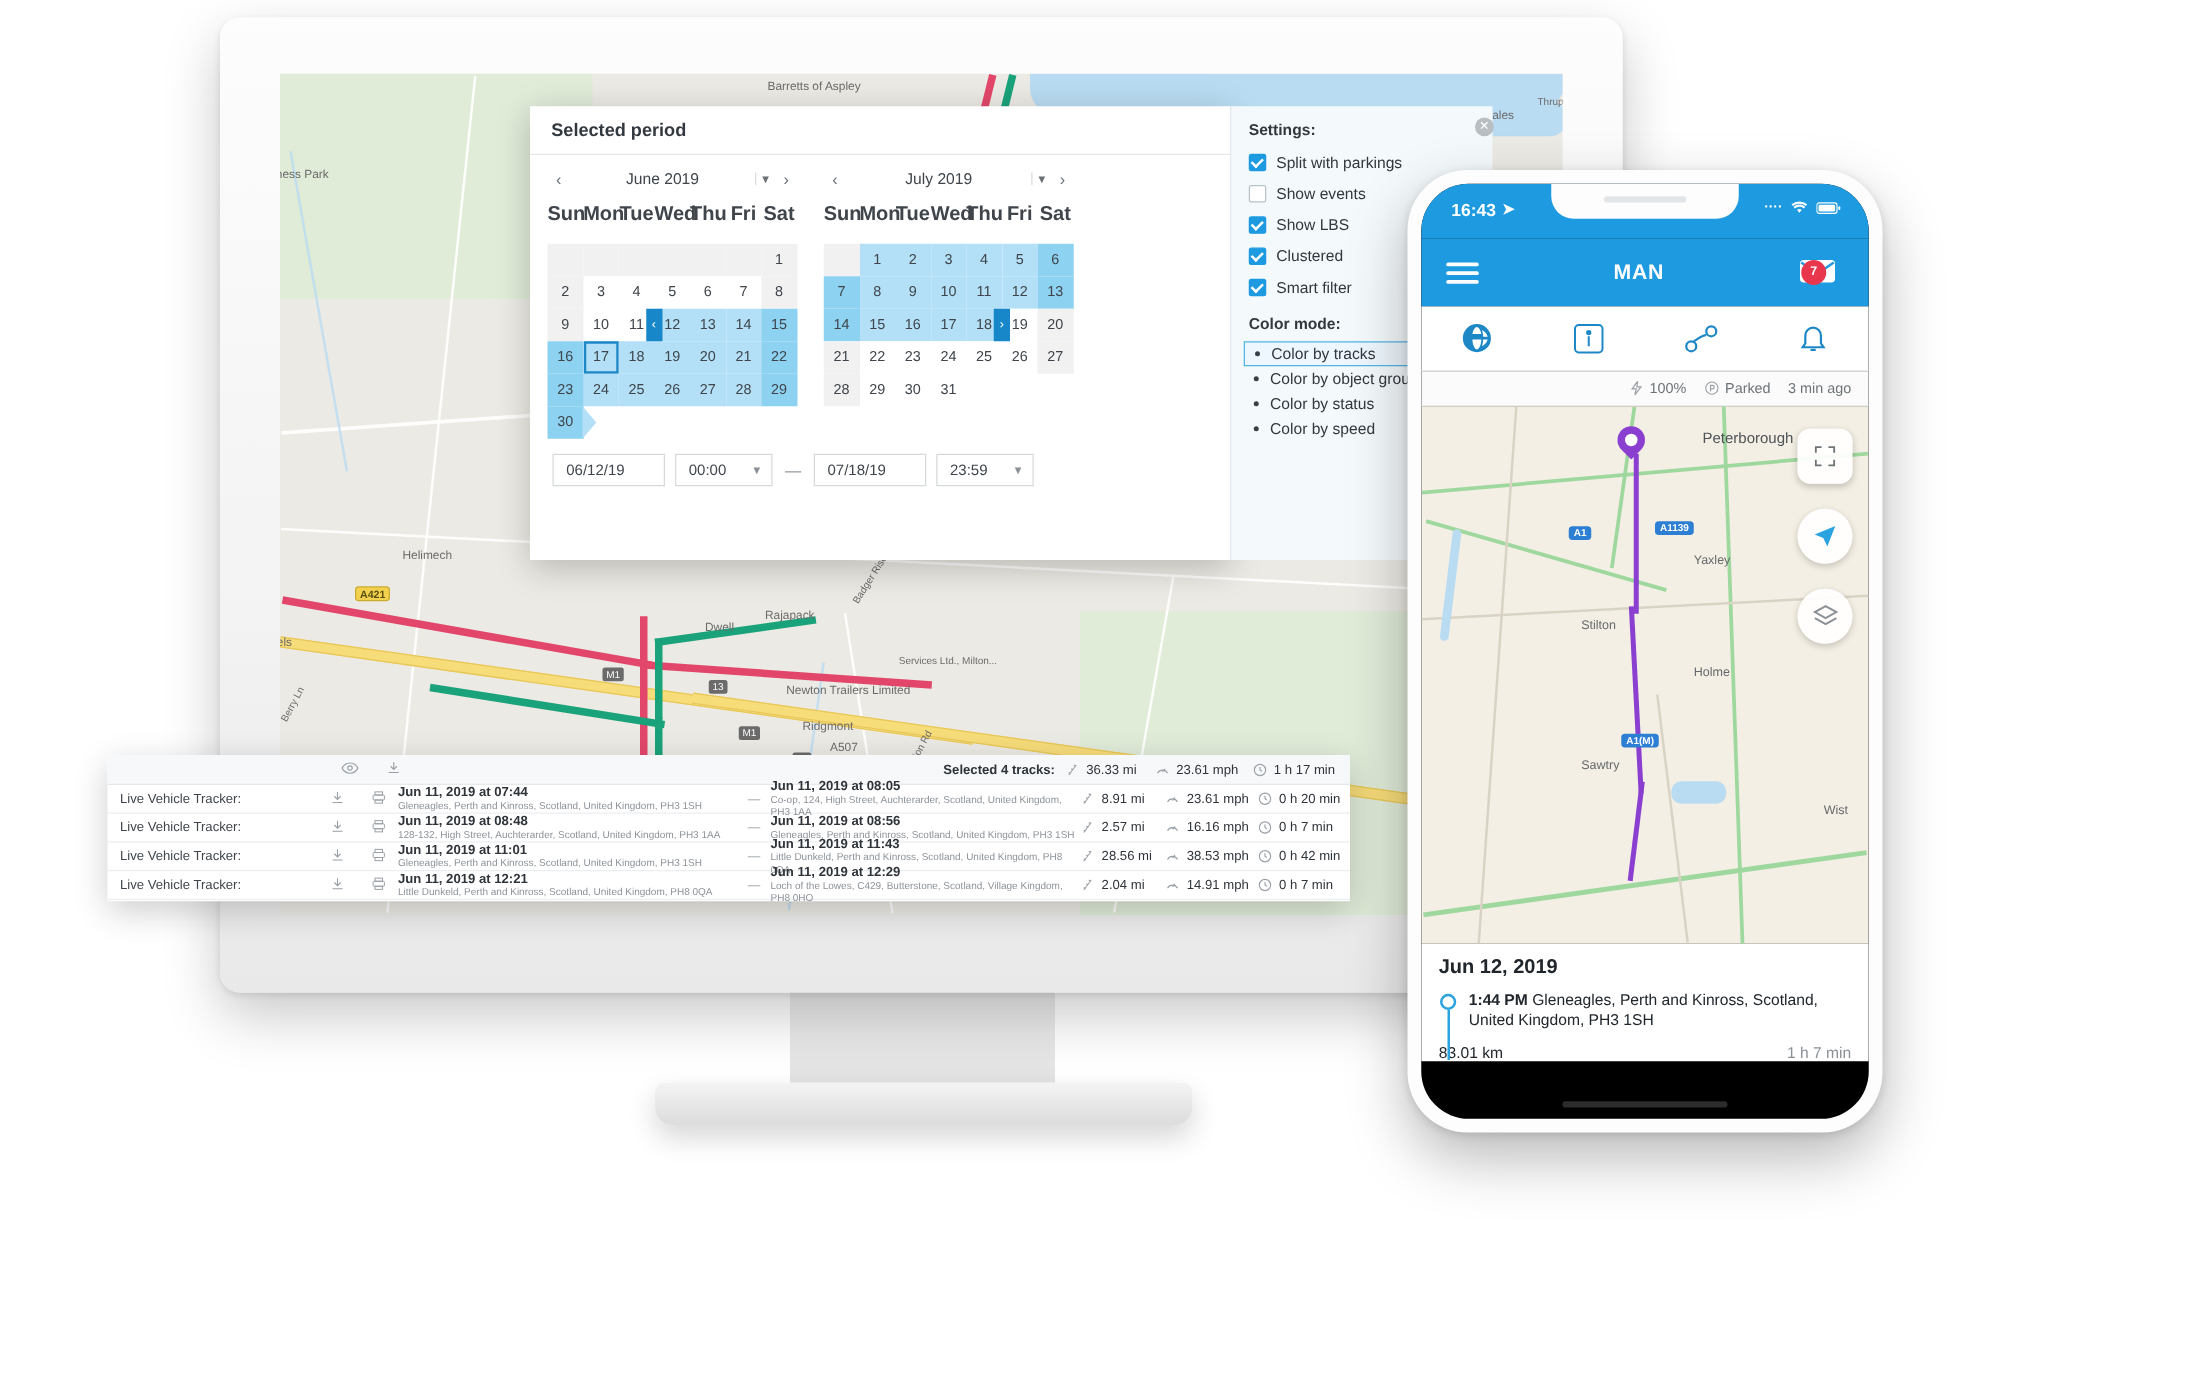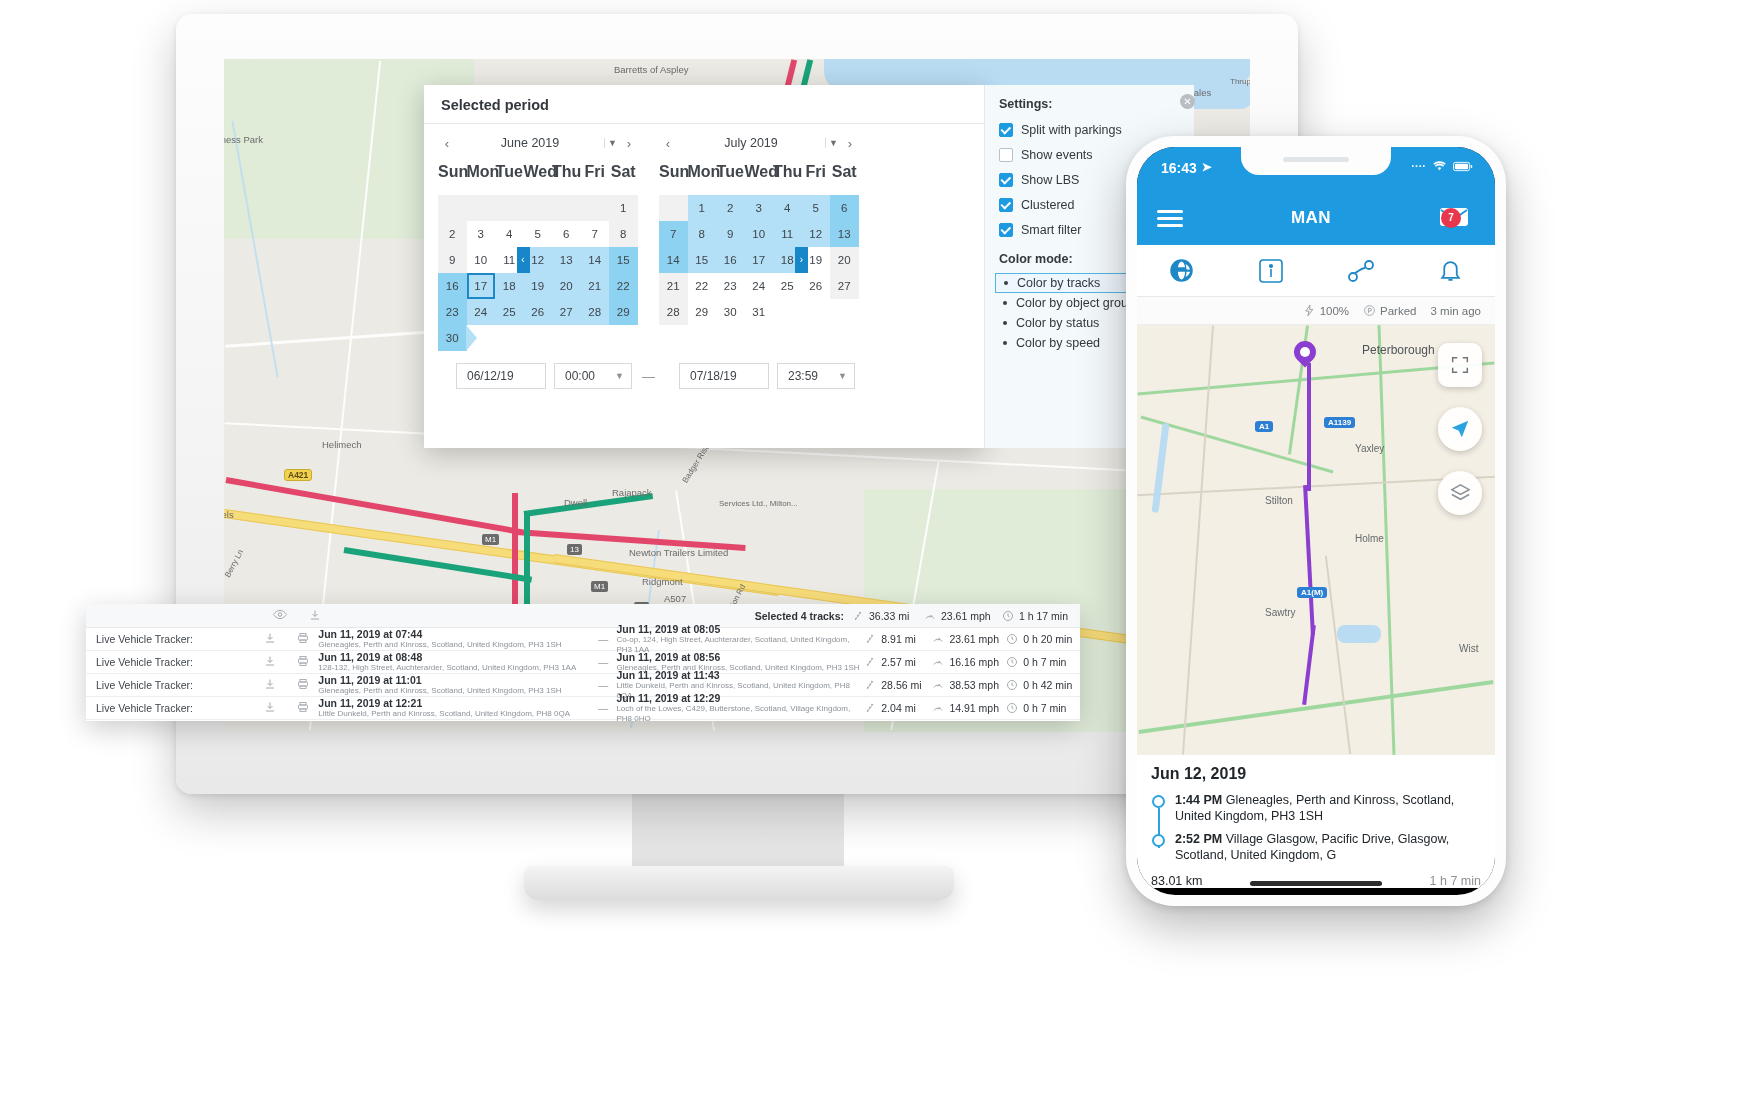--- a/index.html
+++ b/index.html
@@ -115,21 +115,21 @@
     border-left:11px solid #b3e0f7;
   }
   .dp-inputs {
     display:flex; align-items:center; padding:12px 0 0 18px; gap:8px;
   }
   .dp-field {
     height:26px; border:1px solid #d6d9dc; background:#fff;
     font-size:12px; color:#3f454b; display:flex; align-items:center;
     padding:0 10px;
   }
-  .dp-field.dt { width:90px;margin-left:14px; }
+  .dp-field.dt { width:90px; }
   .dp-field.tm { width:78px; justify-content:space-between; padding-right:7px; }
   .dash { color:#8a9096; padding:0 2px; }
   .dp-foot {
     margin-top:auto; display:flex; align-items:center;
     padding:0 14px 14px 18px;
   }
   .sel-days { font-size:12.5px; color:#3f454b; }
   .dp-actions { margin-left:auto; display:flex; gap:7px; align-items:center; }
   .btn-primary {
     background:#1e9ae0; color:#fff; font-size:12.5px; border:0;
@@ -336,21 +336,21 @@
         <div class="map-lbl" style="left:1006px;top:18px;font-size:8px;">Thrupp End</div>
         <div class="map-lbl" style="left:-35px;top:75px;">ee Business Park</div>
         <div class="map-lbl" style="left:98px;top:380px;">Helimech</div>
         <div class="map-lbl" style="left:-40px;top:450px;">ight Parcels</div>
         <div class="map-lbl" style="left:340px;top:438px;">Dwell</div>
         <div class="map-lbl" style="left:388px;top:428px;">Rajapack</div>
         <div class="map-lbl" style="left:450px;top:400px;font-size:8px;transform:rotate(-58deg);">Badger Rise</div>
         <div class="map-lbl" style="left:405px;top:488px;">Newton Trailers Limited</div>
         <div class="map-lbl" style="left:418px;top:517px;">Ridgmont</div>
         <div class="map-lbl" style="left:440px;top:534px;">A507</div>
-        <div class="map-lbl" style="left:495px;top:440px;font-size:8px;">Services Ltd., Milton...</div>
+        <div class="map-lbl" style="left:495px;top:465px;font-size:8px;">Services Ltd., Milton...</div>
         <div class="map-lbl" style="left:492px;top:538px;font-size:8px;transform:rotate(-62deg);">Station Rd</div>
         <div class="map-lbl" style="left:-5px;top:500px;font-size:8px;transform:rotate(-62deg);">Berry Ln</div>
 
       </div>
     </div>
   </div>
 
   <div class="dp">
 
     <div class="dp-main">
@@ -868,29 +868,20 @@
           <div class="stop-gfx">
             <span class="stop-dot"></span>
             <span class="stop-line"></span>
           </div>
           <div class="stop-txt">
             <b>1:44 PM</b>
             <span>Gleneagles, Perth and Kinross, Scotland, United Kingdom, PH3 1SH</span>
           </div>
         </div>
 
-        <div class="stop">
-          <div class="stop-gfx">
-            <span class="stop-dot"></span>
-          </div>
-          <div class="stop-txt">
-            <b>2:52 PM</b>
-            <span>Village Glasgow, Pacific Drive, Glasgow, Scotland, United Kingdom, G</span>
-          </div>
-        </div>
 
         <div class="ph-sum">
           <span>83.01 km</span>
           <span class="right">1 h 7 min</span>
         </div>
       </div>
 
       <div class="home-bar"></div>
     </div>
   </div>

